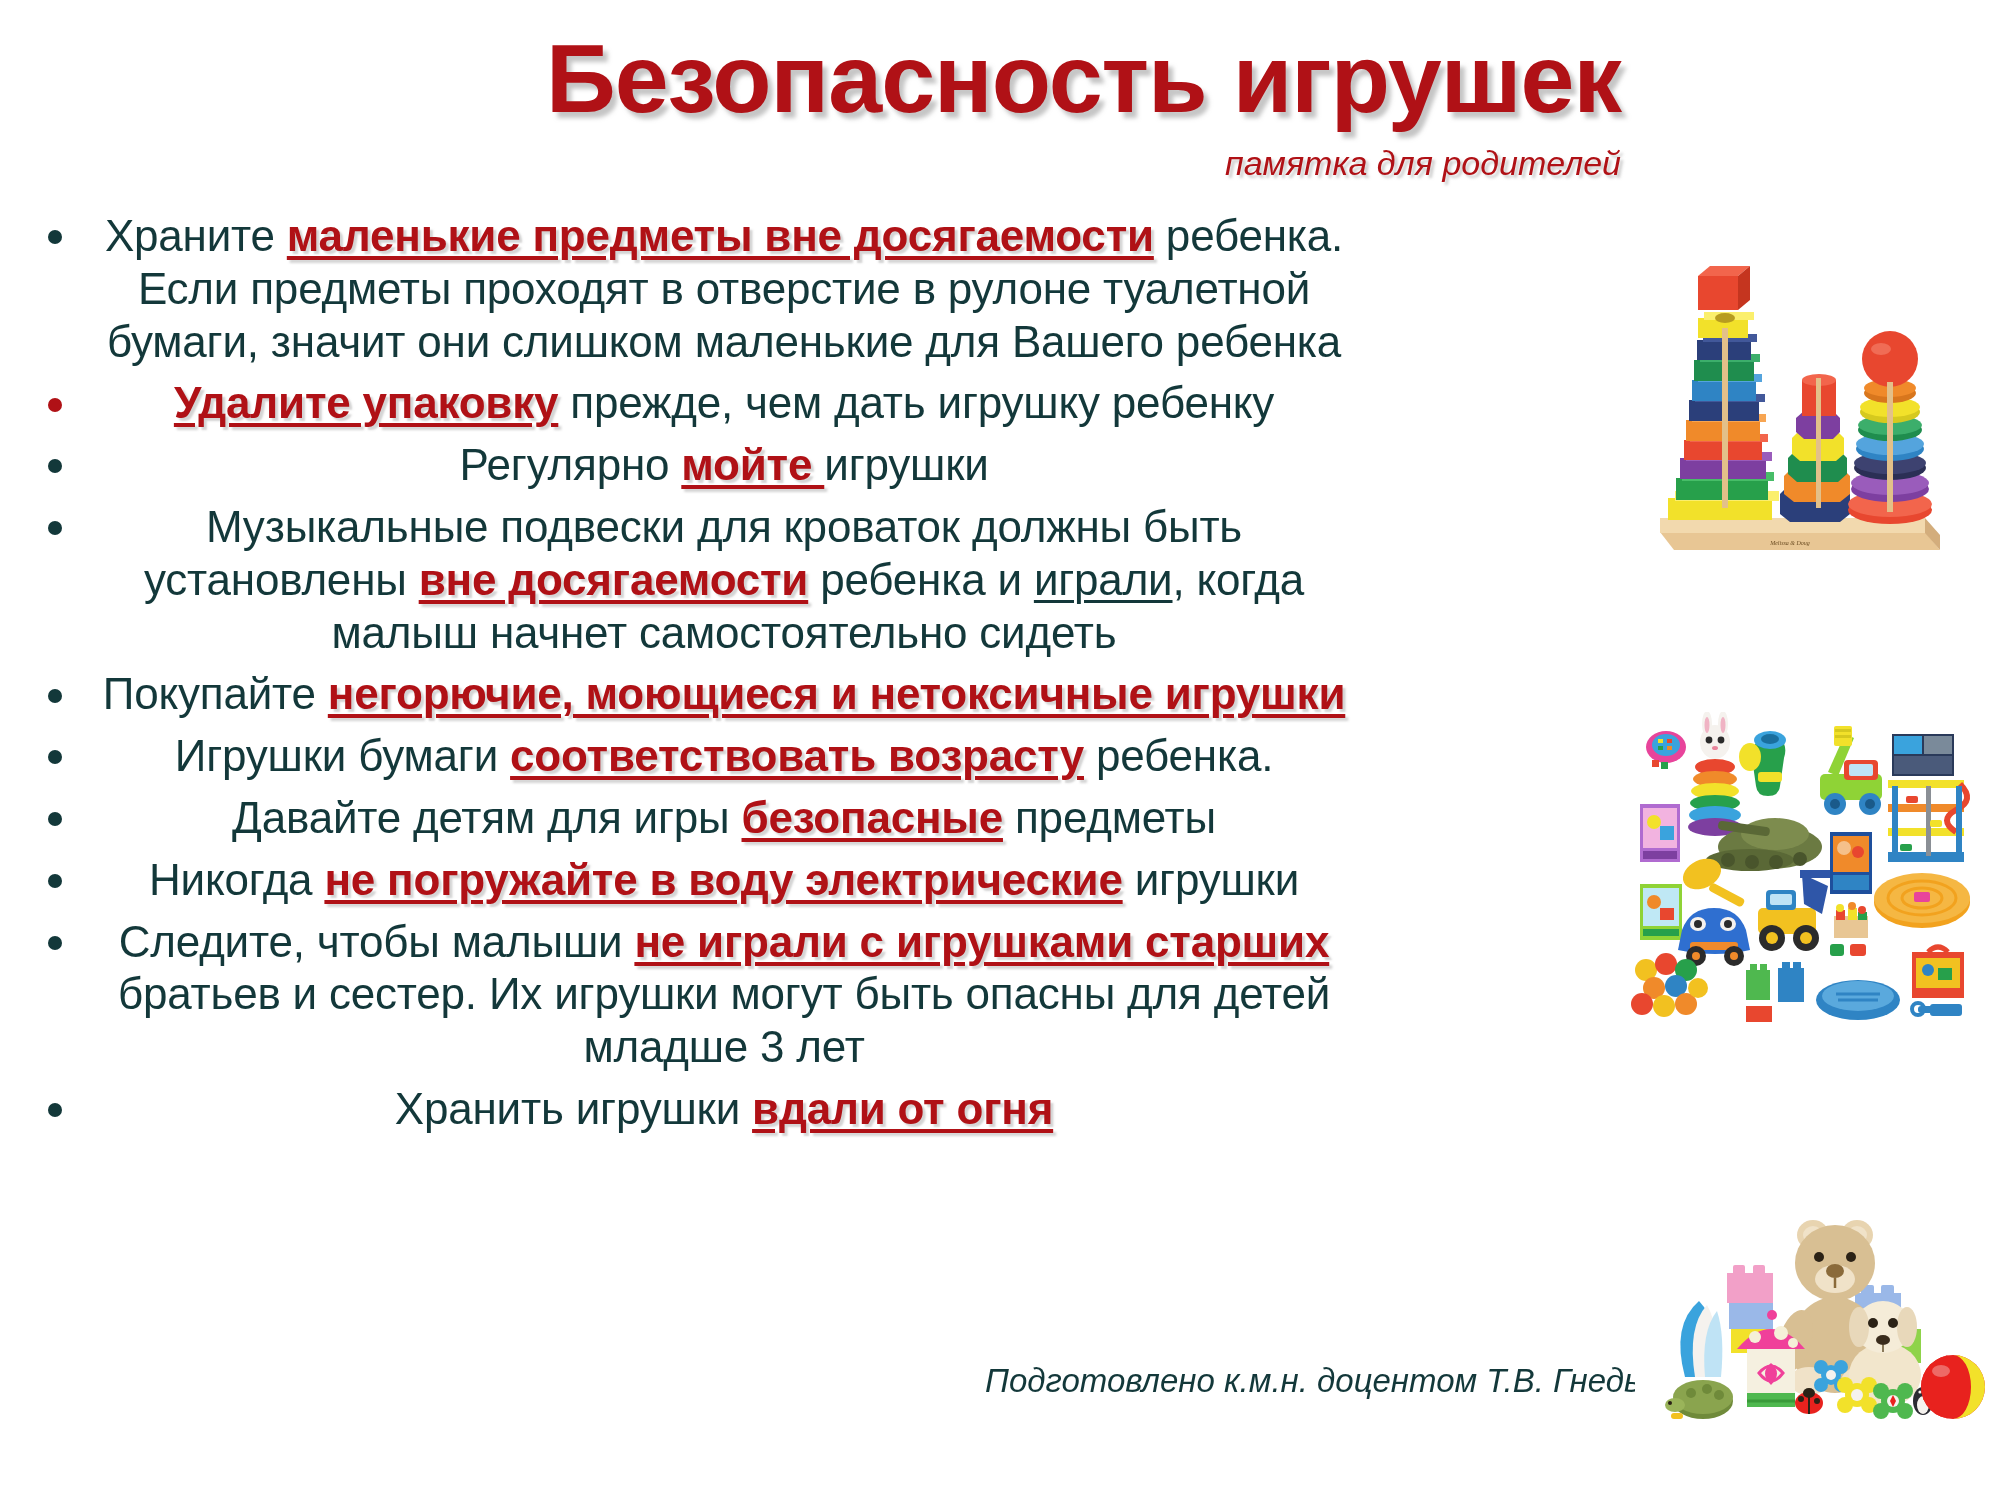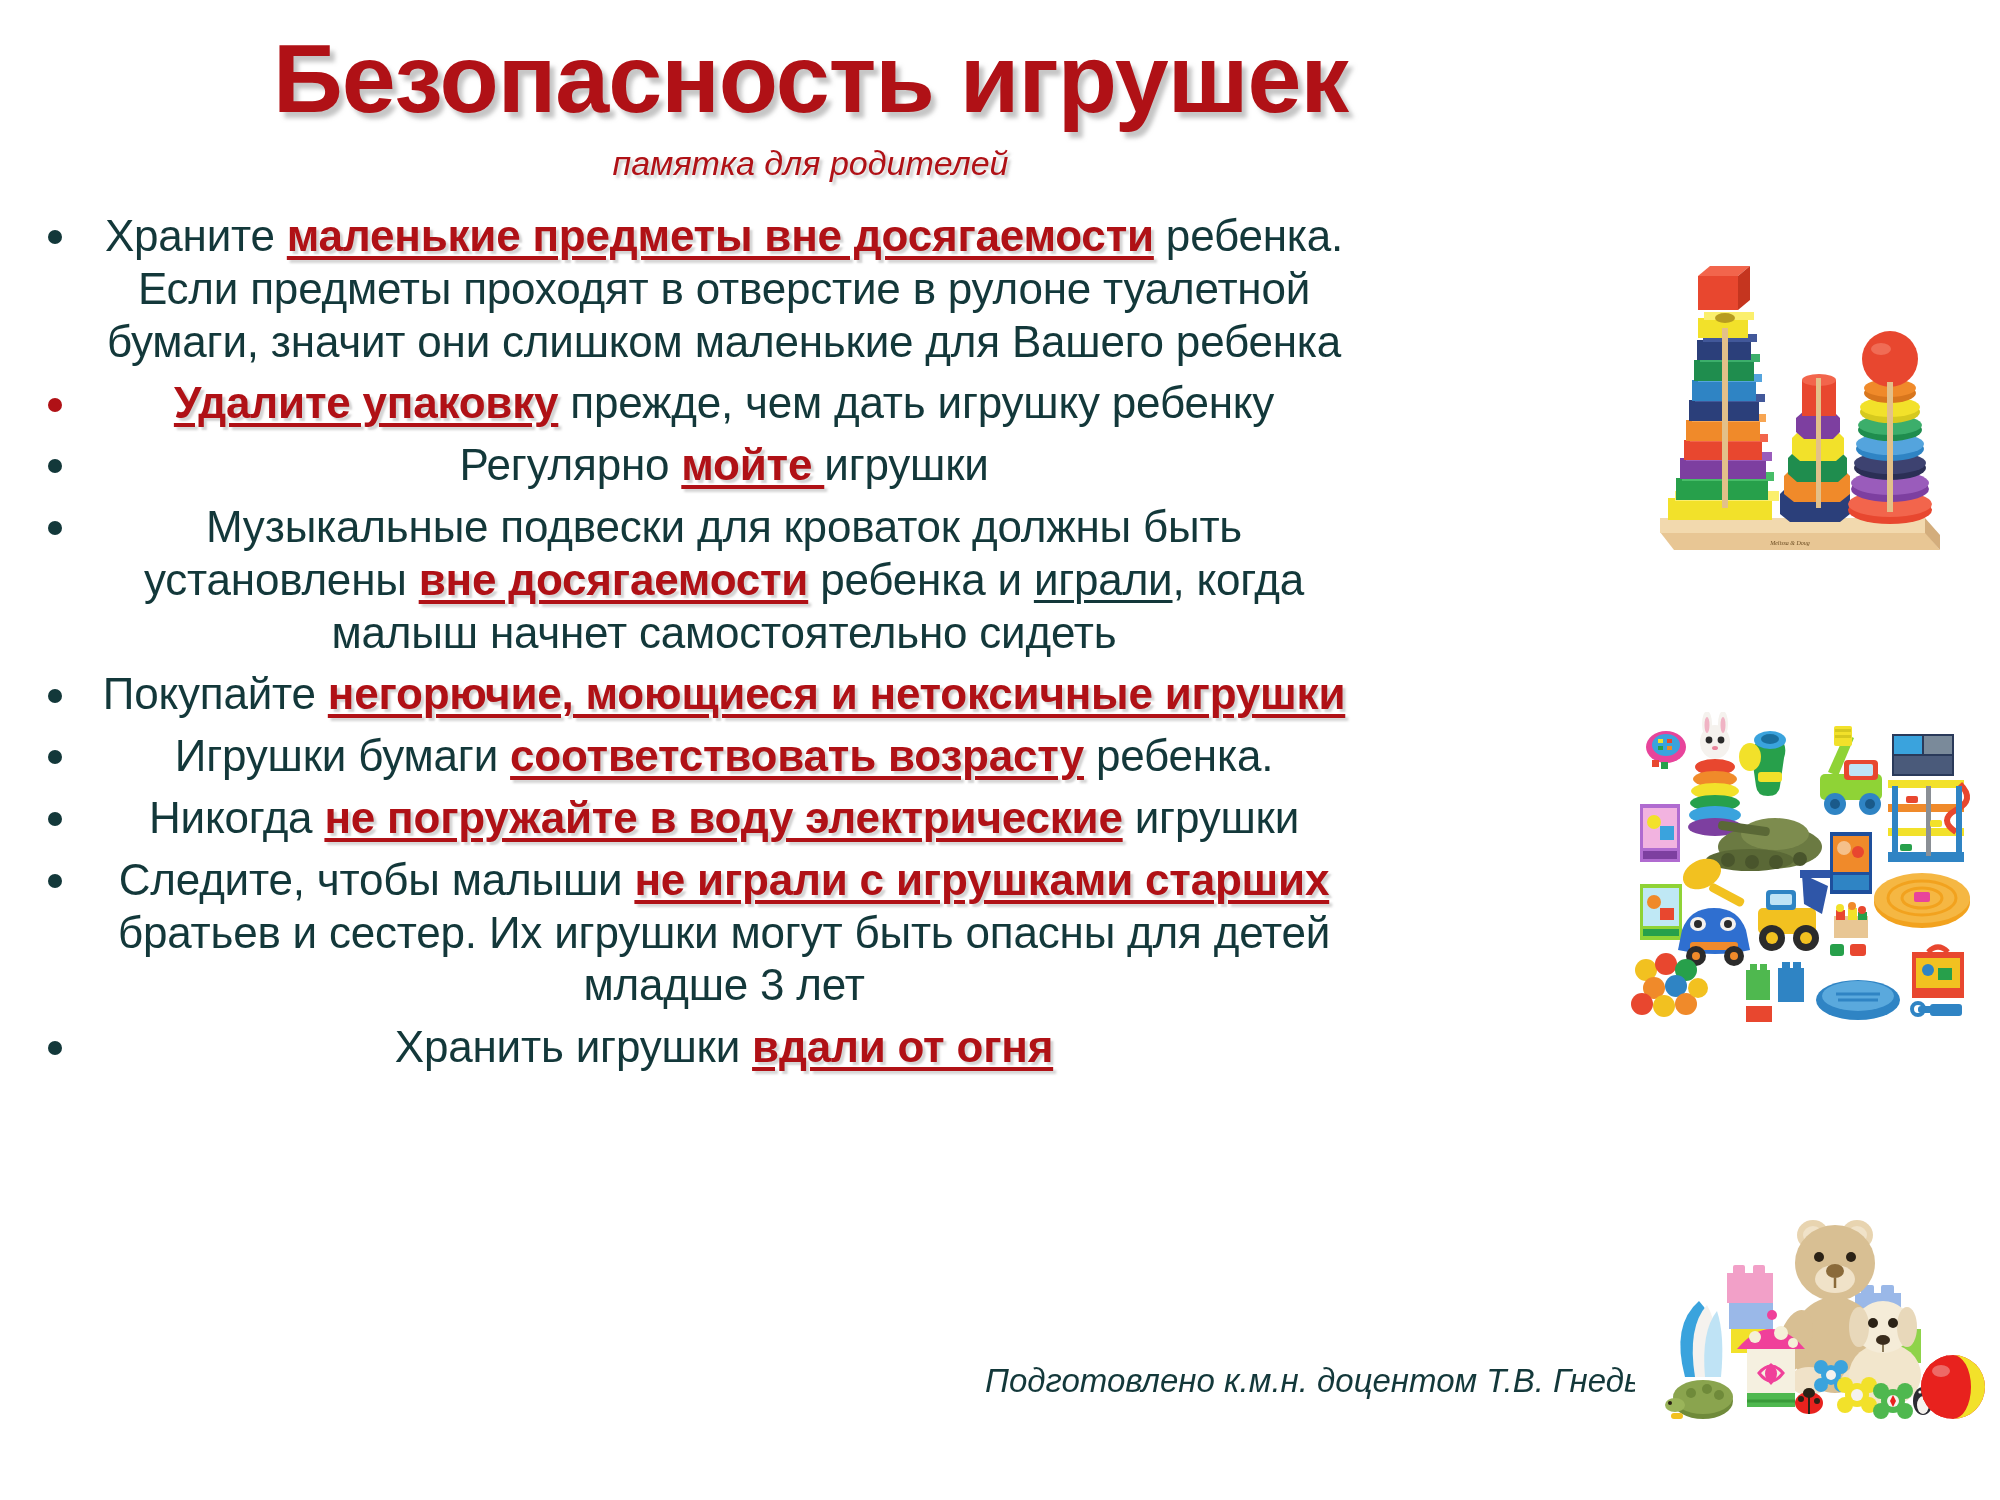--- a/index.html
+++ b/index.html
@@ -15,21 +15,21 @@
     font-family: "Liberation Sans", "DejaVu Sans", sans-serif;
     color: #13383a;
   }
 
   
   #title-block {
     position: absolute;
     top: 28px;
     left: 0;
     width: 1621px;
-    text-align: center;
+    text-align: right;
   }
   #page-title {
     font-size: 97px;
     font-weight: bold;
     color: #b01116;
     letter-spacing: -1px;
     line-height: 1.05;
     text-shadow: 5px 6px 4px rgba(150,150,150,0.55);
     white-space: nowrap;
   }
@@ -118,20 +118,21 @@
   <div id="page-subtitle">памятка для родителей</div>
 </div>
 
 <ul id="bullet-list">
     <li class="bullet-item"><span class="bullet-marker"></span><span>Храните </span><span class="em-red">маленькие предметы вне досягаемости</span><span> ребенка. Если предметы проходят в отверстие в рулоне туалетной бумаги, значит они слишком маленькие для Вашего ребенка</span></li>
     <li class="bullet-item"><span class="bullet-marker red"></span><span class="em-red">Удалите упаковку</span><span> прежде, чем дать игрушку ребенку</span></li>
     <li class="bullet-item"><span class="bullet-marker"></span><span>Регулярно </span><span class="em-red">мойте </span><span>игрушки</span></li>
     <li class="bullet-item"><span class="bullet-marker"></span><span>Музыкальные подвески для кроваток должны быть установлены </span><span class="em-red">вне досягаемости</span><span> ребенка и </span><span class="em-dark">играли</span><span>, когда малыш начнет самостоятельно сидеть</span></li>
     <li class="bullet-item"><span class="bullet-marker"></span><span>Покупайте </span><span class="em-red">негорючие, моющиеся и нетоксичные игрушки</span></li>
     <li class="bullet-item"><span class="bullet-marker"></span><span>Игрушки бумаги </span><span class="em-red">соответствовать возрасту</span><span> ребенка.</span></li>
+    <li class="bullet-item"><span class="bullet-marker"></span><span>Давайте детям для игры </span><span class="em-red">безопасные</span><span> предметы</span></li>
     <li class="bullet-item"><span class="bullet-marker"></span><span>Никогда </span><span class="em-red">не погружайте в воду электрические</span><span> игрушки</span></li>
     <li class="bullet-item"><span class="bullet-marker"></span><span>Следите, чтобы малыши </span><span class="em-red">не играли с игрушками старших</span><span> братьев и сестер. Их игрушки могут быть опасны для детей младше 3 лет</span></li>
     <li class="bullet-item"><span class="bullet-marker"></span><span>Хранить игрушки </span><span class="em-red">вдали от огня</span></li>
   </ul>
 
 <div id="footer-credit">Подготовлено к.м.н. доцентом Т.В. Гнедько</div>
 
 <div class="photo" id="photo-stackers">
   <svg viewBox="0 0 310 340" xmlns="http://www.w3.org/2000/svg">
     <rect width="310" height="340" fill="#ffffff"></rect>

